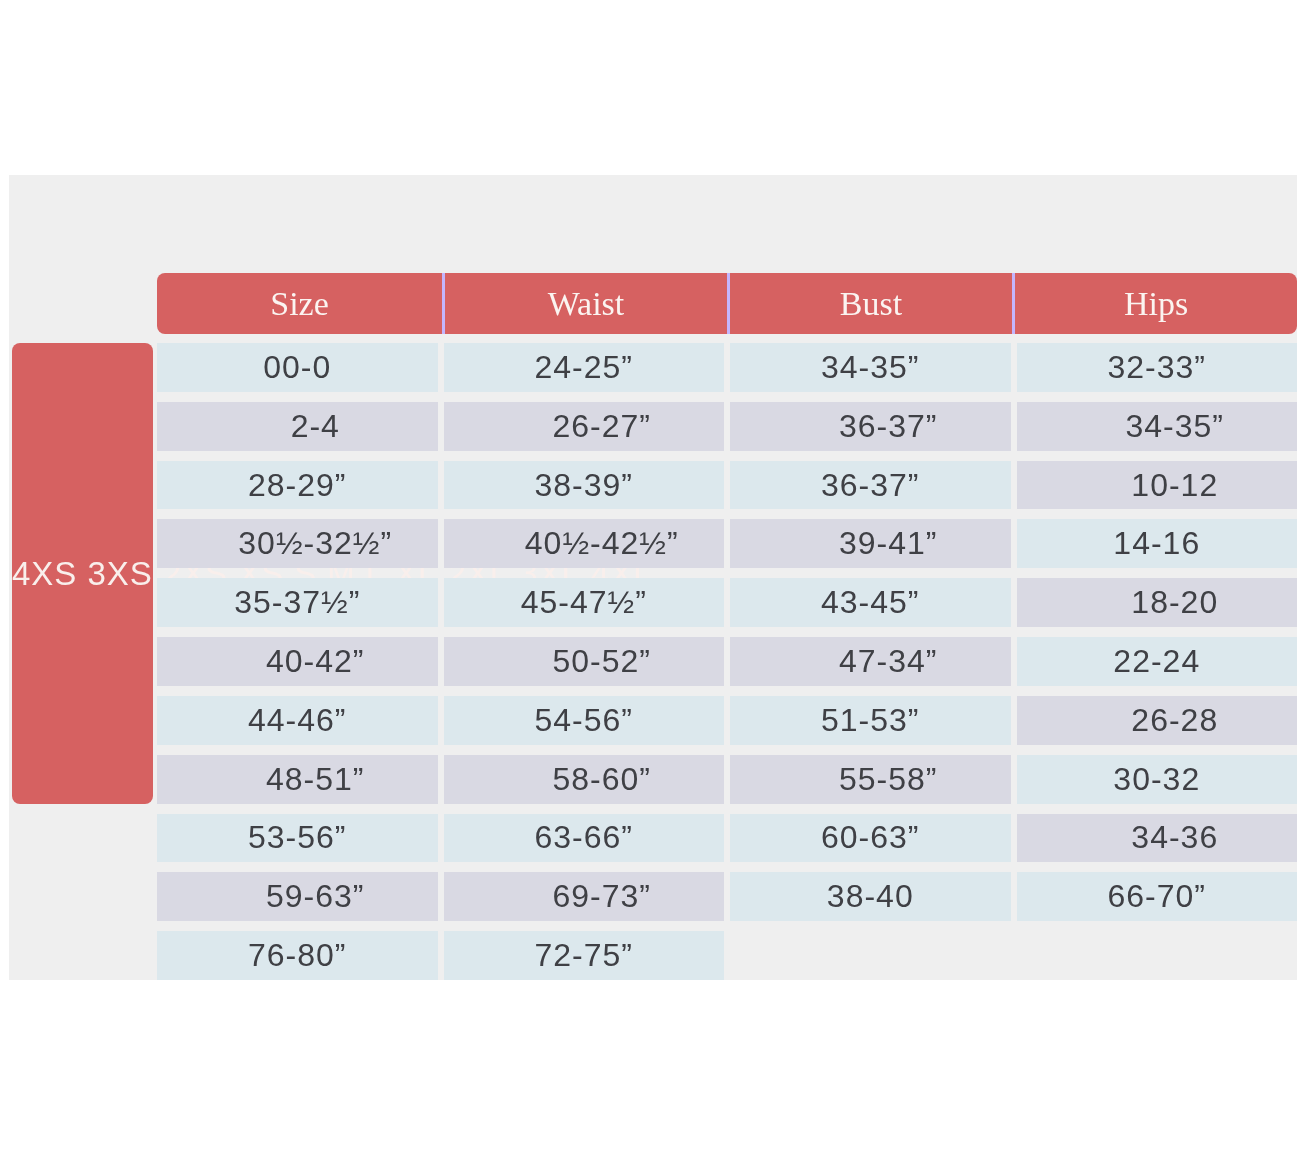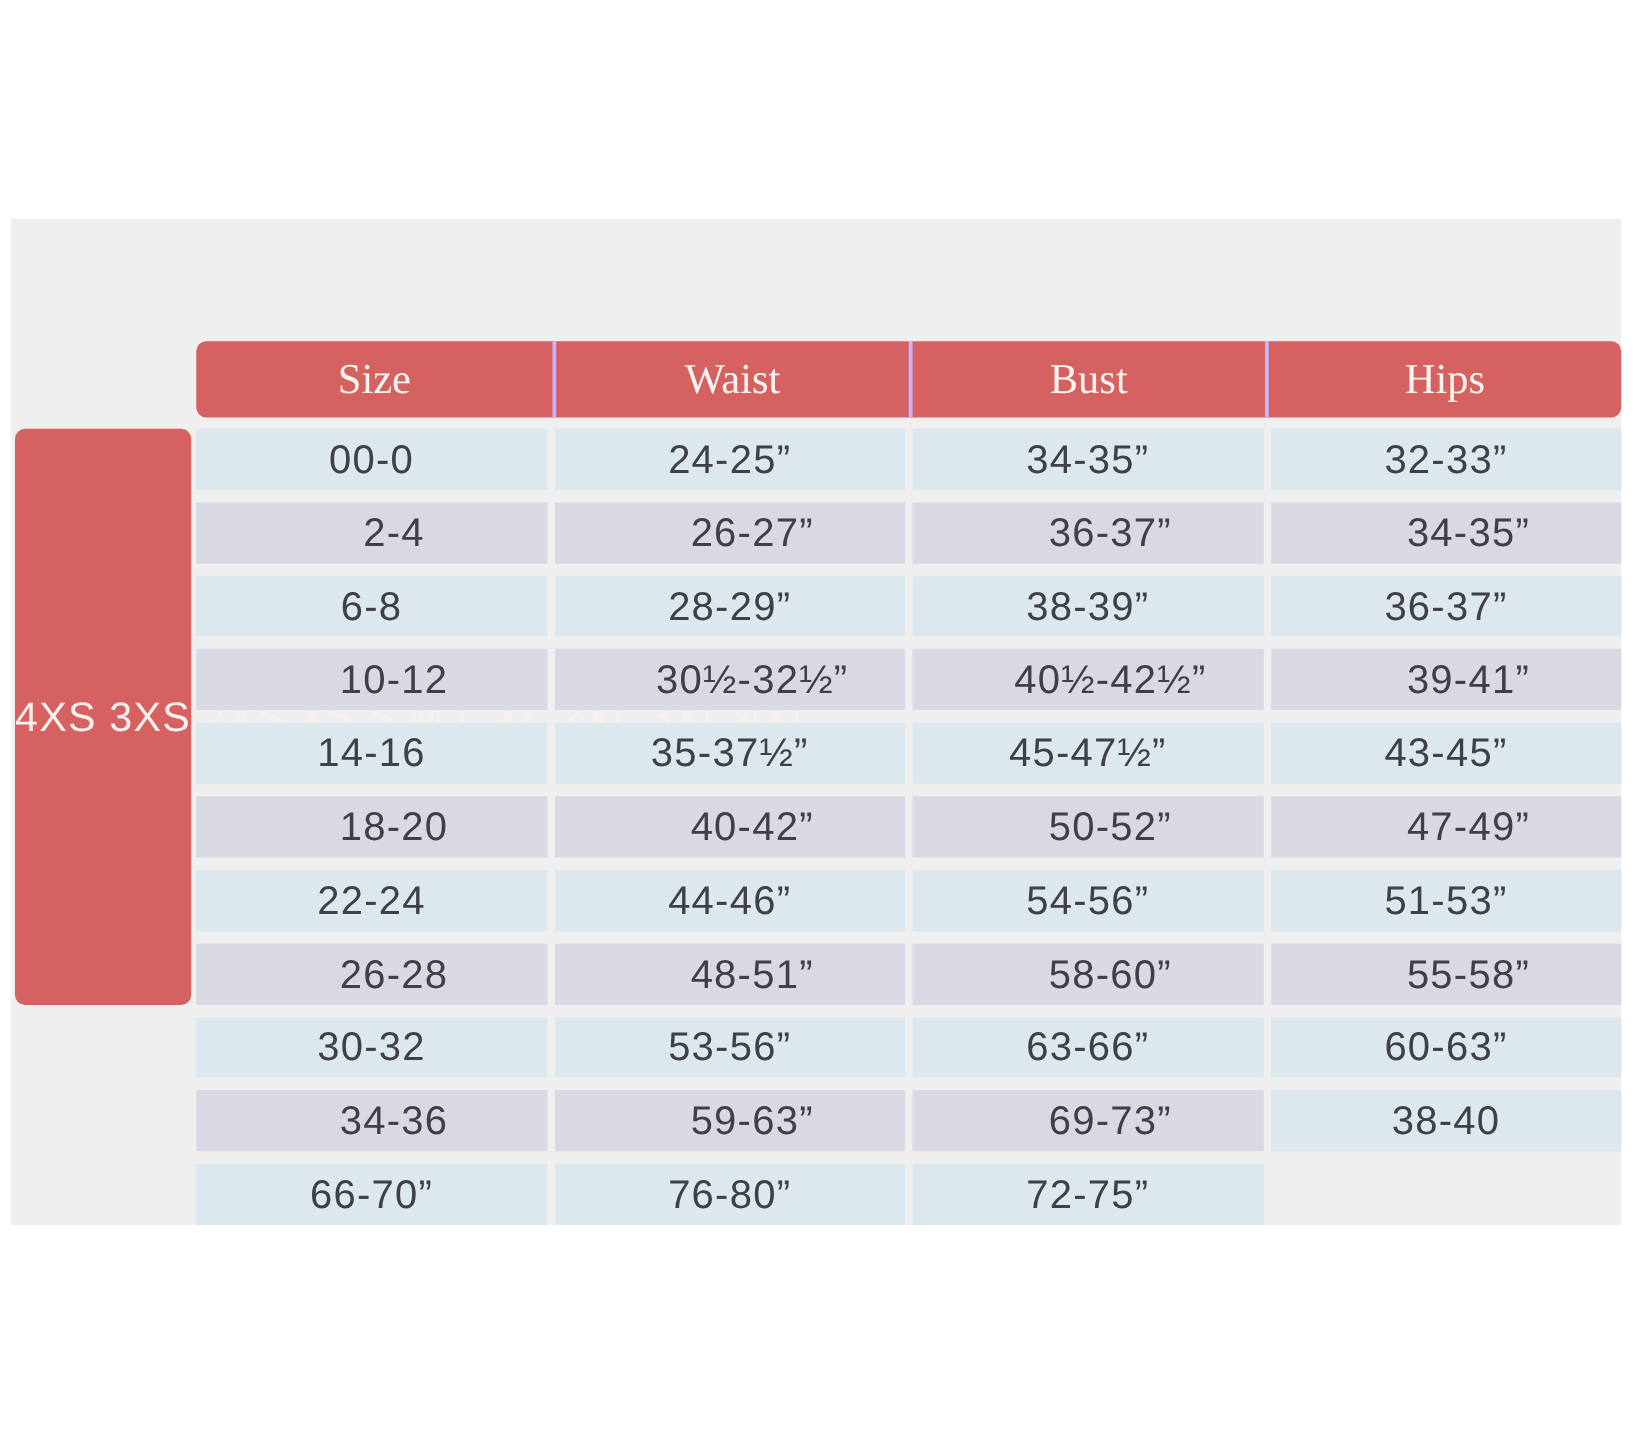--- a/index.html
+++ b/index.html
@@ -144,36 +144,35 @@
 
     <div class="body-grid" id="body-grid">
         <div class="cell even">00-0</div>
         <div class="cell even">24-25”</div>
         <div class="cell even">34-35”</div>
         <div class="cell even">32-33”</div>
         <div class="cell odd">2-4</div>
         <div class="cell odd">26-27”</div>
         <div class="cell odd">36-37”</div>
         <div class="cell odd">34-35”</div>
-        <div class="cell even">6-8</div>
         <div class="cell even">28-29”</div>
         <div class="cell even">38-39”</div>
         <div class="cell even">36-37”</div>
         <div class="cell odd">10-12</div>
         <div class="cell odd">30½-32½”</div>
         <div class="cell odd">40½-42½”</div>
         <div class="cell odd">39-41”</div>
         <div class="cell even">14-16</div>
         <div class="cell even">35-37½”</div>
         <div class="cell even">45-47½”</div>
         <div class="cell even">43-45”</div>
         <div class="cell odd">18-20</div>
         <div class="cell odd">40-42”</div>
         <div class="cell odd">50-52”</div>
-        <div class="cell odd">47-49”</div>
+        <div class="cell odd">47-34”</div>
         <div class="cell even">22-24</div>
         <div class="cell even">44-46”</div>
         <div class="cell even">54-56”</div>
         <div class="cell even">51-53”</div>
         <div class="cell odd">26-28</div>
         <div class="cell odd">48-51”</div>
         <div class="cell odd">58-60”</div>
         <div class="cell odd">55-58”</div>
         <div class="cell even">30-32</div>
         <div class="cell even">53-56”</div>

